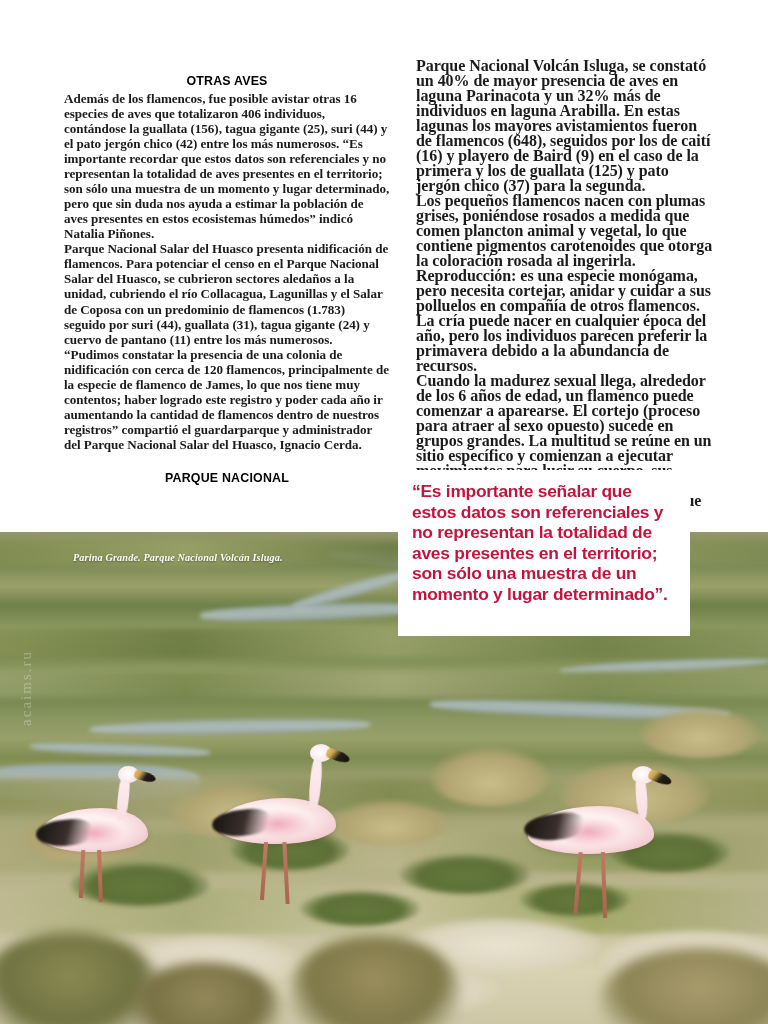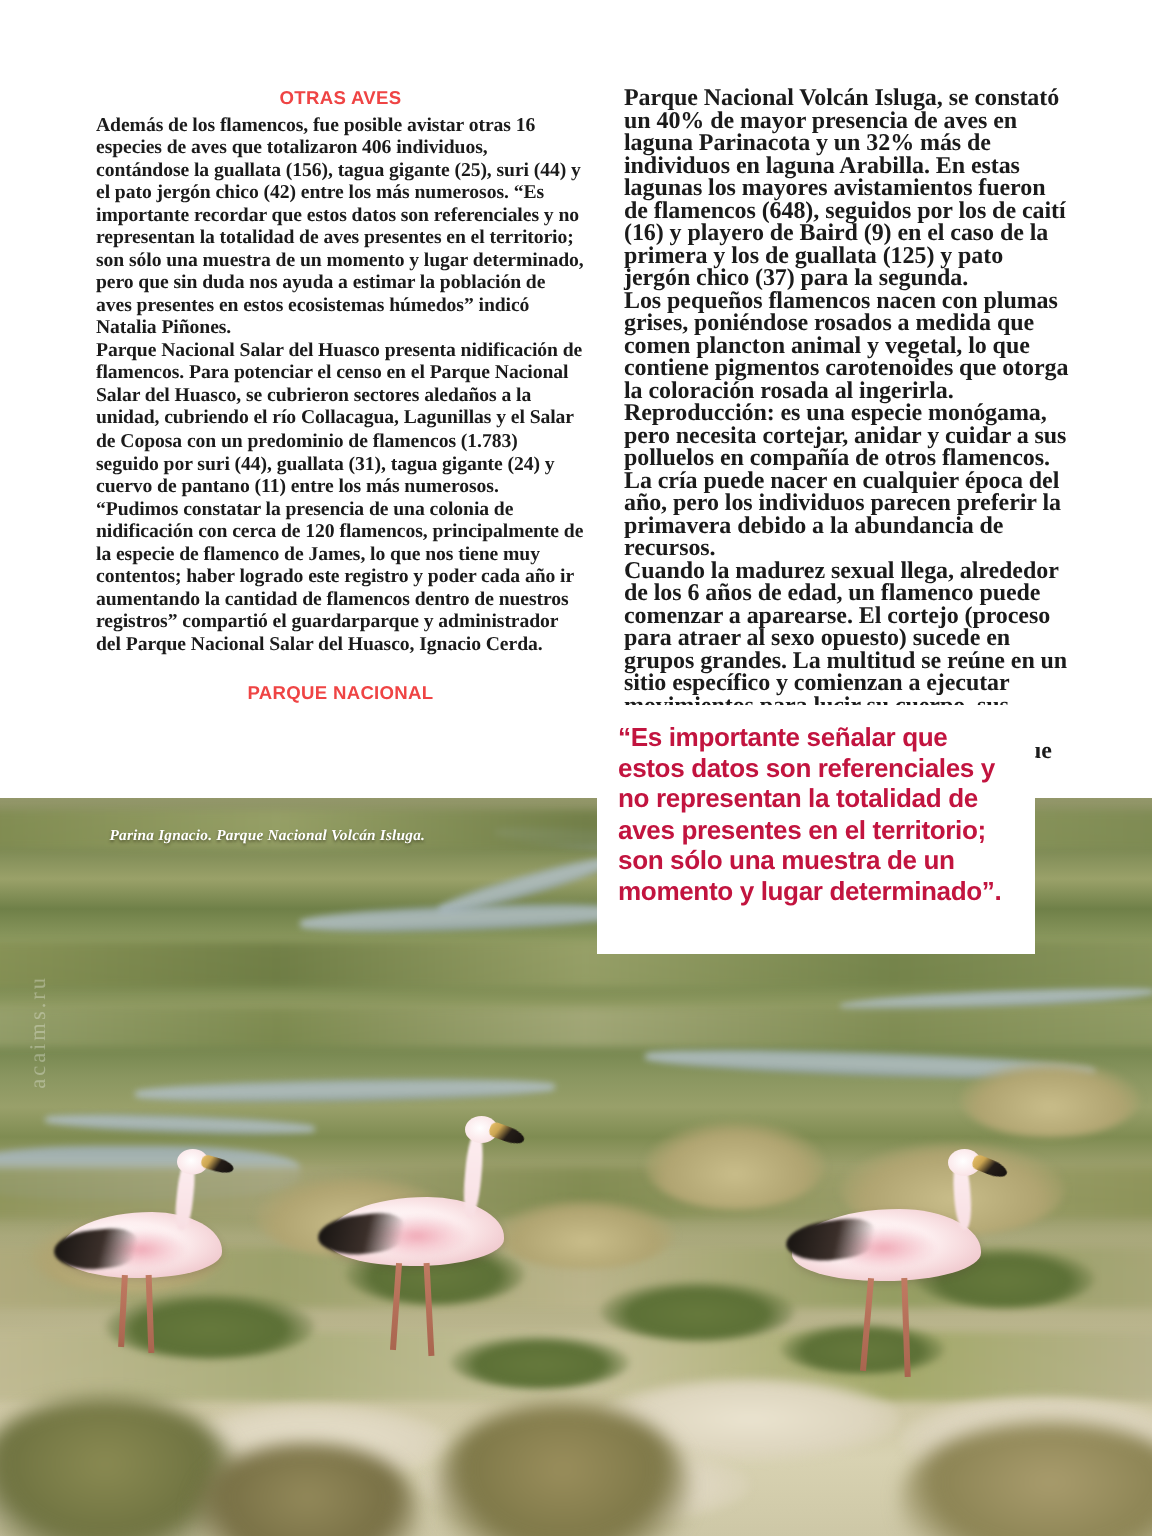--- a/index.html
+++ b/index.html
@@ -38,26 +38,26 @@
     width: 326px;
     flex: 0 0 326px;
   }
   .col.right {
     width: 300px;
     flex: 0 0 300px;
   }
 
   .section-head {
     text-align: center;
-    color: #ef4444;
+    color: #000000;
     font-family: "Liberation Sans", sans-serif;
     font-weight: bold;
     font-size: 12.4px;
     letter-spacing: 0.2px;
-    margin: 0 0 2px 0;
+    margin: 16px 0 2px 0;
     line-height: 1.2;
   }
   .section-head.spaced {
     margin-top: 19px;
   }
 
   p.body {
     margin: 0;
     color: #1b1b1b;
     font-family: "Liberation Serif", serif;
@@ -348,21 +348,21 @@
       <div class="fl-beak" style="left:138px;top:9px;width:24px;height:10px;border-radius:4px 50% 50% 4px;transform:rotate(22deg);"></div>
       <div class="fl-leg" style="left:66px;top:88px;width:3.5px;height:62px;transform:rotate(5deg);"></div>
       <div class="fl-leg" style="left:92px;top:88px;width:3.5px;height:66px;transform:rotate(-2deg);"></div>
     </div>
 
     <div class="fg" style="left:-20px;top:400px;width:180px;height:110px;background:radial-gradient(ellipse at 50% 40%,#8a8a52 0%,#6e7240 55%,rgba(110,114,64,0) 80%);"></div>
     <div class="fg" style="left:290px;top:404px;width:170px;height:108px;background:radial-gradient(ellipse at 50% 40%,#9a8e5c 0%,#7d7747 55%,rgba(125,119,71,0) 80%);"></div>
     <div class="fg" style="left:600px;top:416px;width:200px;height:100px;background:radial-gradient(ellipse at 50% 40%,#a99c6d 0%,#8b8353 55%,rgba(139,131,83,0) 80%);"></div>
     <div class="fg" style="left:130px;top:430px;width:150px;height:90px;background:radial-gradient(ellipse at 50% 40%,#93895a 0%,#776f44 55%,rgba(119,111,68,0) 80%);"></div>
 
-    <div class="photo-caption">Parina Ignacio. Parque Nacional Volcán Isluga.</div>
+    <div class="photo-caption">Parina Grande. Parque Nacional Volcán Isluga.</div>
 
     <div class="watermark">acaims.ru</div>
   </div>
 
   <div class="quote-box">
     <p class="quote-text">“Es importante señalar que estos datos son referenciales y no representan la totalidad de aves presentes en el territorio; son sólo una muestra de un momento y lugar determinado”.</p>
   </div>
 
 </div>
 

